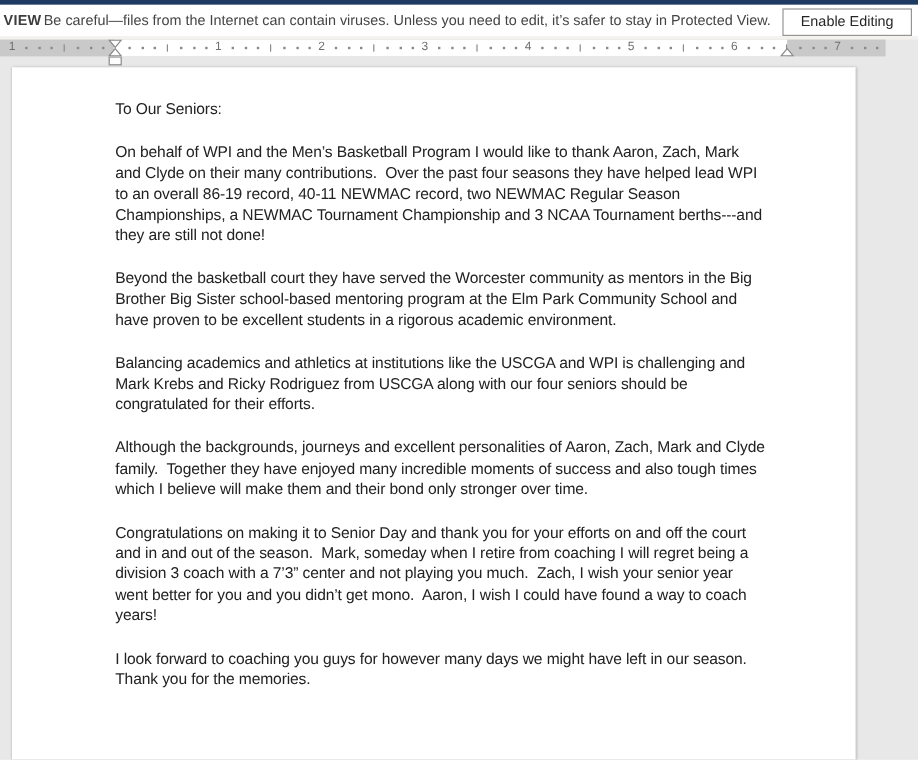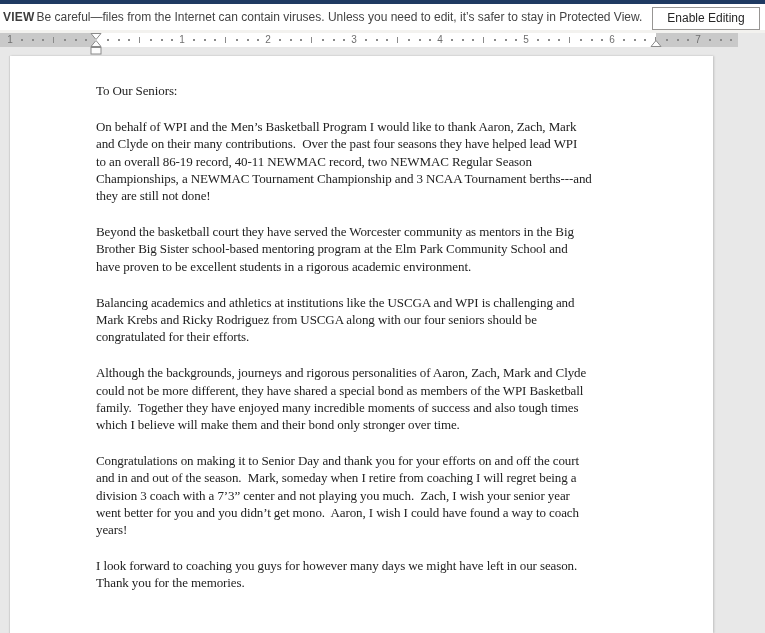--- a/index.html
+++ b/index.html
@@ -23,21 +23,21 @@
   .ruler { position:absolute; left:0; top:0; width:738px; height:14px; background:#c9c9c9; }
   .ruler-white { position:absolute; left:95px; top:0; width:561px; height:14px; background:#ffffff; }
   .tick-dot { position:absolute; top:6px; width:2px; height:2px; background:#8a8a8a; }
   .tick-half { position:absolute; top:4px; width:1px; height:6px; background:#8a8a8a; }
   .ruler-num { position:absolute; top:1px; width:12px; margin-left:-6px; text-align:center;
     font-size:10px; color:#6f6f6f; line-height:12px; }
   .marker { position:absolute; }
 
   
   .doc-page { position:absolute; left:10px; top:56px; width:703px; height:577px;
-    background:#fff; box-shadow:1px 0 2px rgba(0,0,0,0.18), -1px 0 1px rgba(0,0,0,0.08);font-family:Liberation Serif, serif; }
+    background:#fff; box-shadow:1px 0 2px rgba(0,0,0,0.18), -1px 0 1px rgba(0,0,0,0.08); }
   .doc-text { position:absolute; left:86px; top:26px; width:575px;
     font-size:13px; line-height:17.2px; color:#222; letter-spacing:-0.1px; }
   .para { margin-bottom:19px; }
   .t-line { white-space:pre; }
 </style>
 </head>
 <body>
 
 <div class="top-strip"></div>
 
@@ -151,22 +151,21 @@
         <div class="t-line">Beyond the basketball court they have served the Worcester community as mentors in the Big</div>
         <div class="t-line">Brother Big Sister school-based mentoring program at the Elm Park Community School and</div>
         <div class="t-line">have proven to be excellent students in a rigorous academic environment.</div>
       </div>
       <div class="para">
         <div class="t-line">Balancing academics and athletics at institutions like the USCGA and WPI is challenging and</div>
         <div class="t-line">Mark Krebs and Ricky Rodriguez from USCGA along with our four seniors should be</div>
         <div class="t-line">congratulated for their efforts.</div>
       </div>
       <div class="para">
-        <div class="t-line">Although the backgrounds, journeys and rigorous personalities of Aaron, Zach, Mark and Clyde</div>
-        <div class="t-line">could not be more different, they have shared a special bond as members of the WPI Basketball</div>
+        <div class="t-line">Although the backgrounds, journeys and excellent personalities of Aaron, Zach, Mark and Clyde</div>
         <div class="t-line">family.  Together they have enjoyed many incredible moments of success and also tough times</div>
         <div class="t-line">which I believe will make them and their bond only stronger over time.</div>
       </div>
       <div class="para">
         <div class="t-line">Congratulations on making it to Senior Day and thank you for your efforts on and off the court</div>
         <div class="t-line">and in and out of the season.  Mark, someday when I retire from coaching I will regret being a</div>
         <div class="t-line">division 3 coach with a 7’3” center and not playing you much.  Zach, I wish your senior year</div>
         <div class="t-line">went better for you and you didn’t get mono.  Aaron, I wish I could have found a way to coach</div>
         <div class="t-line">years!</div>
       </div>

